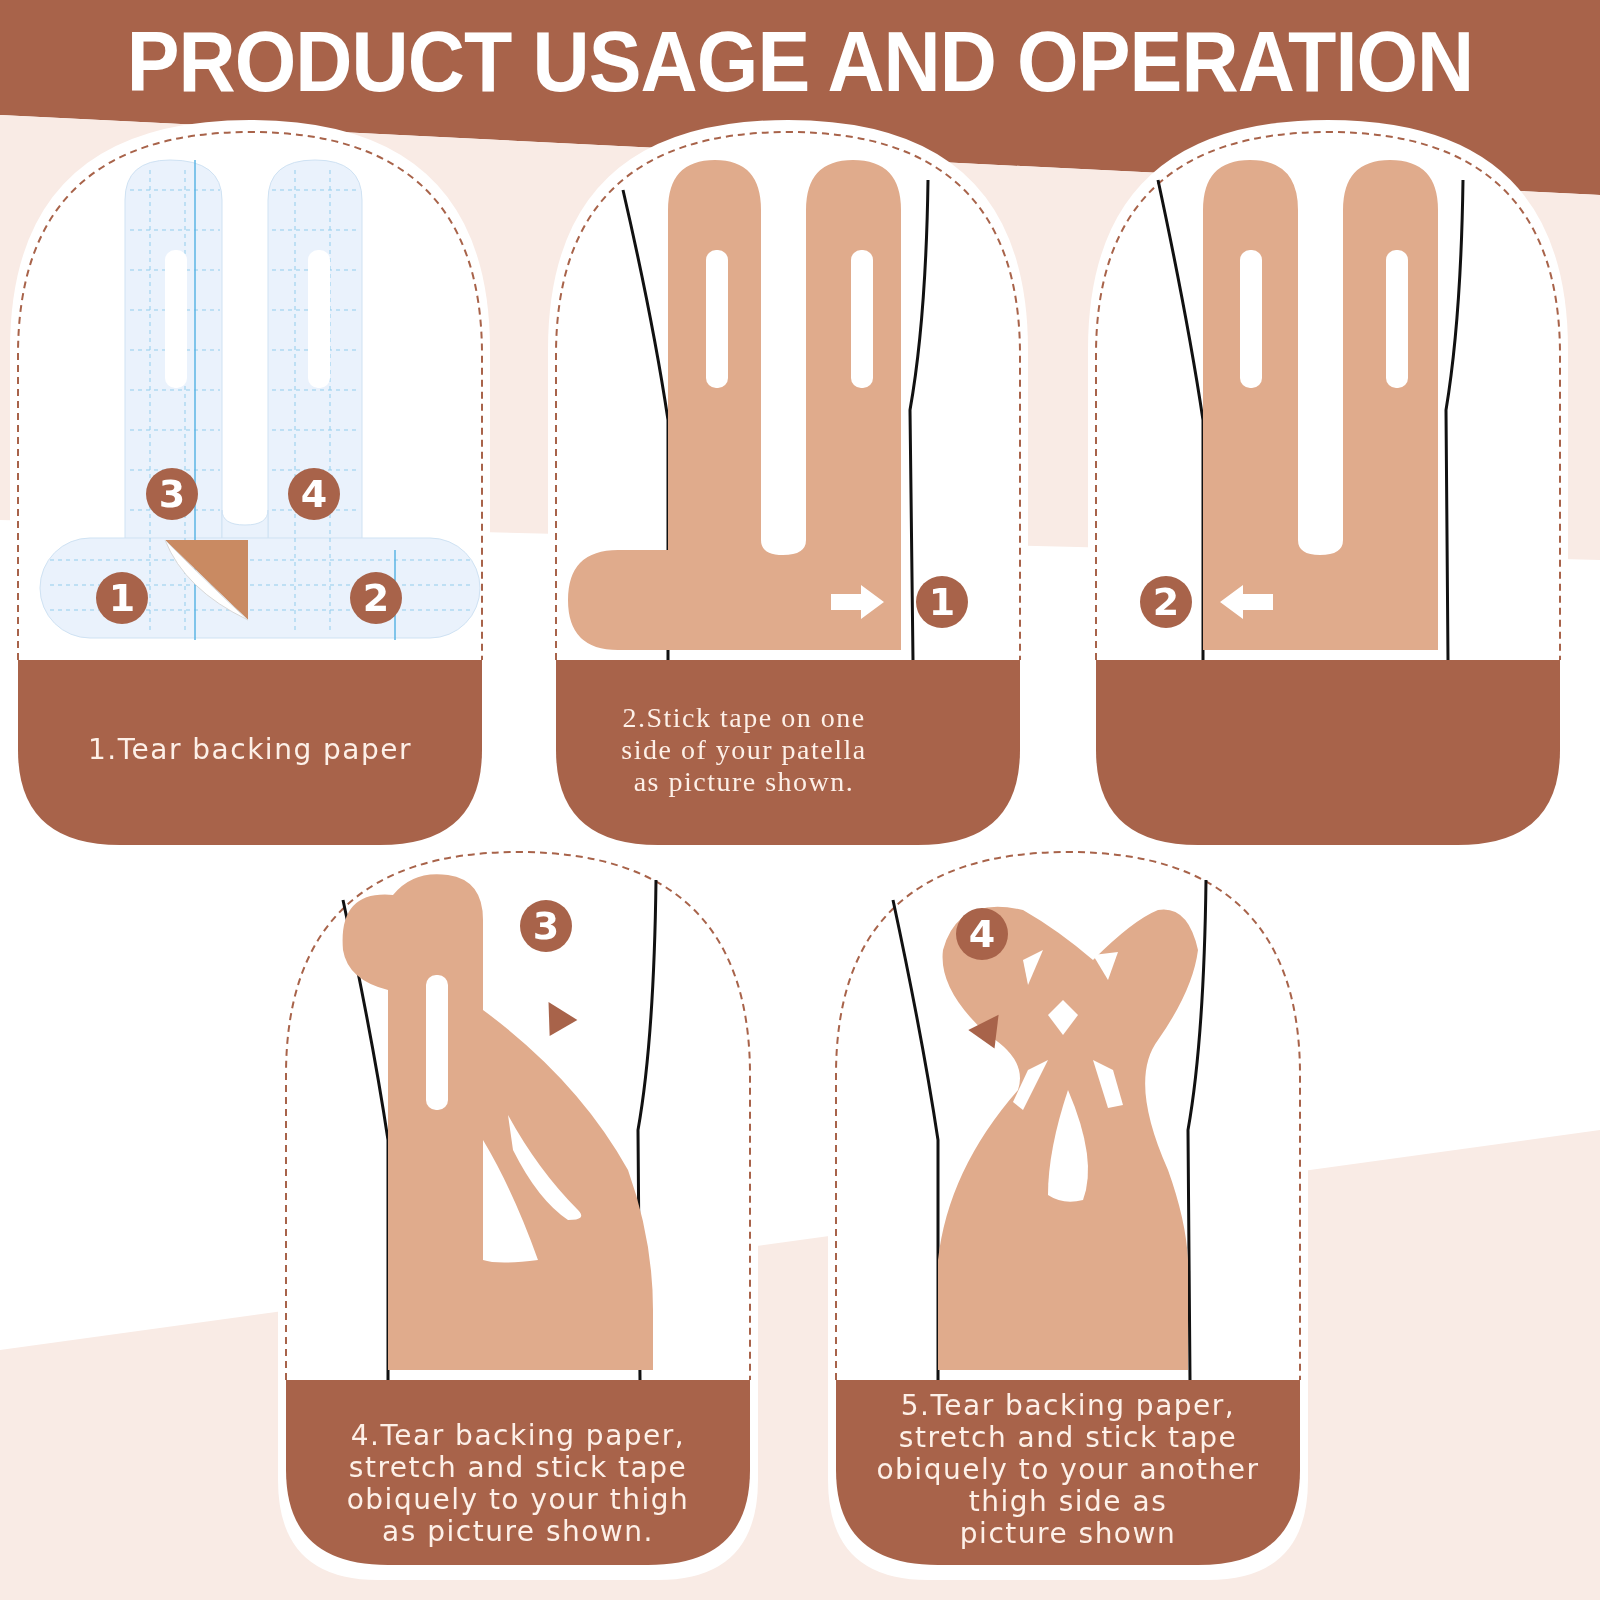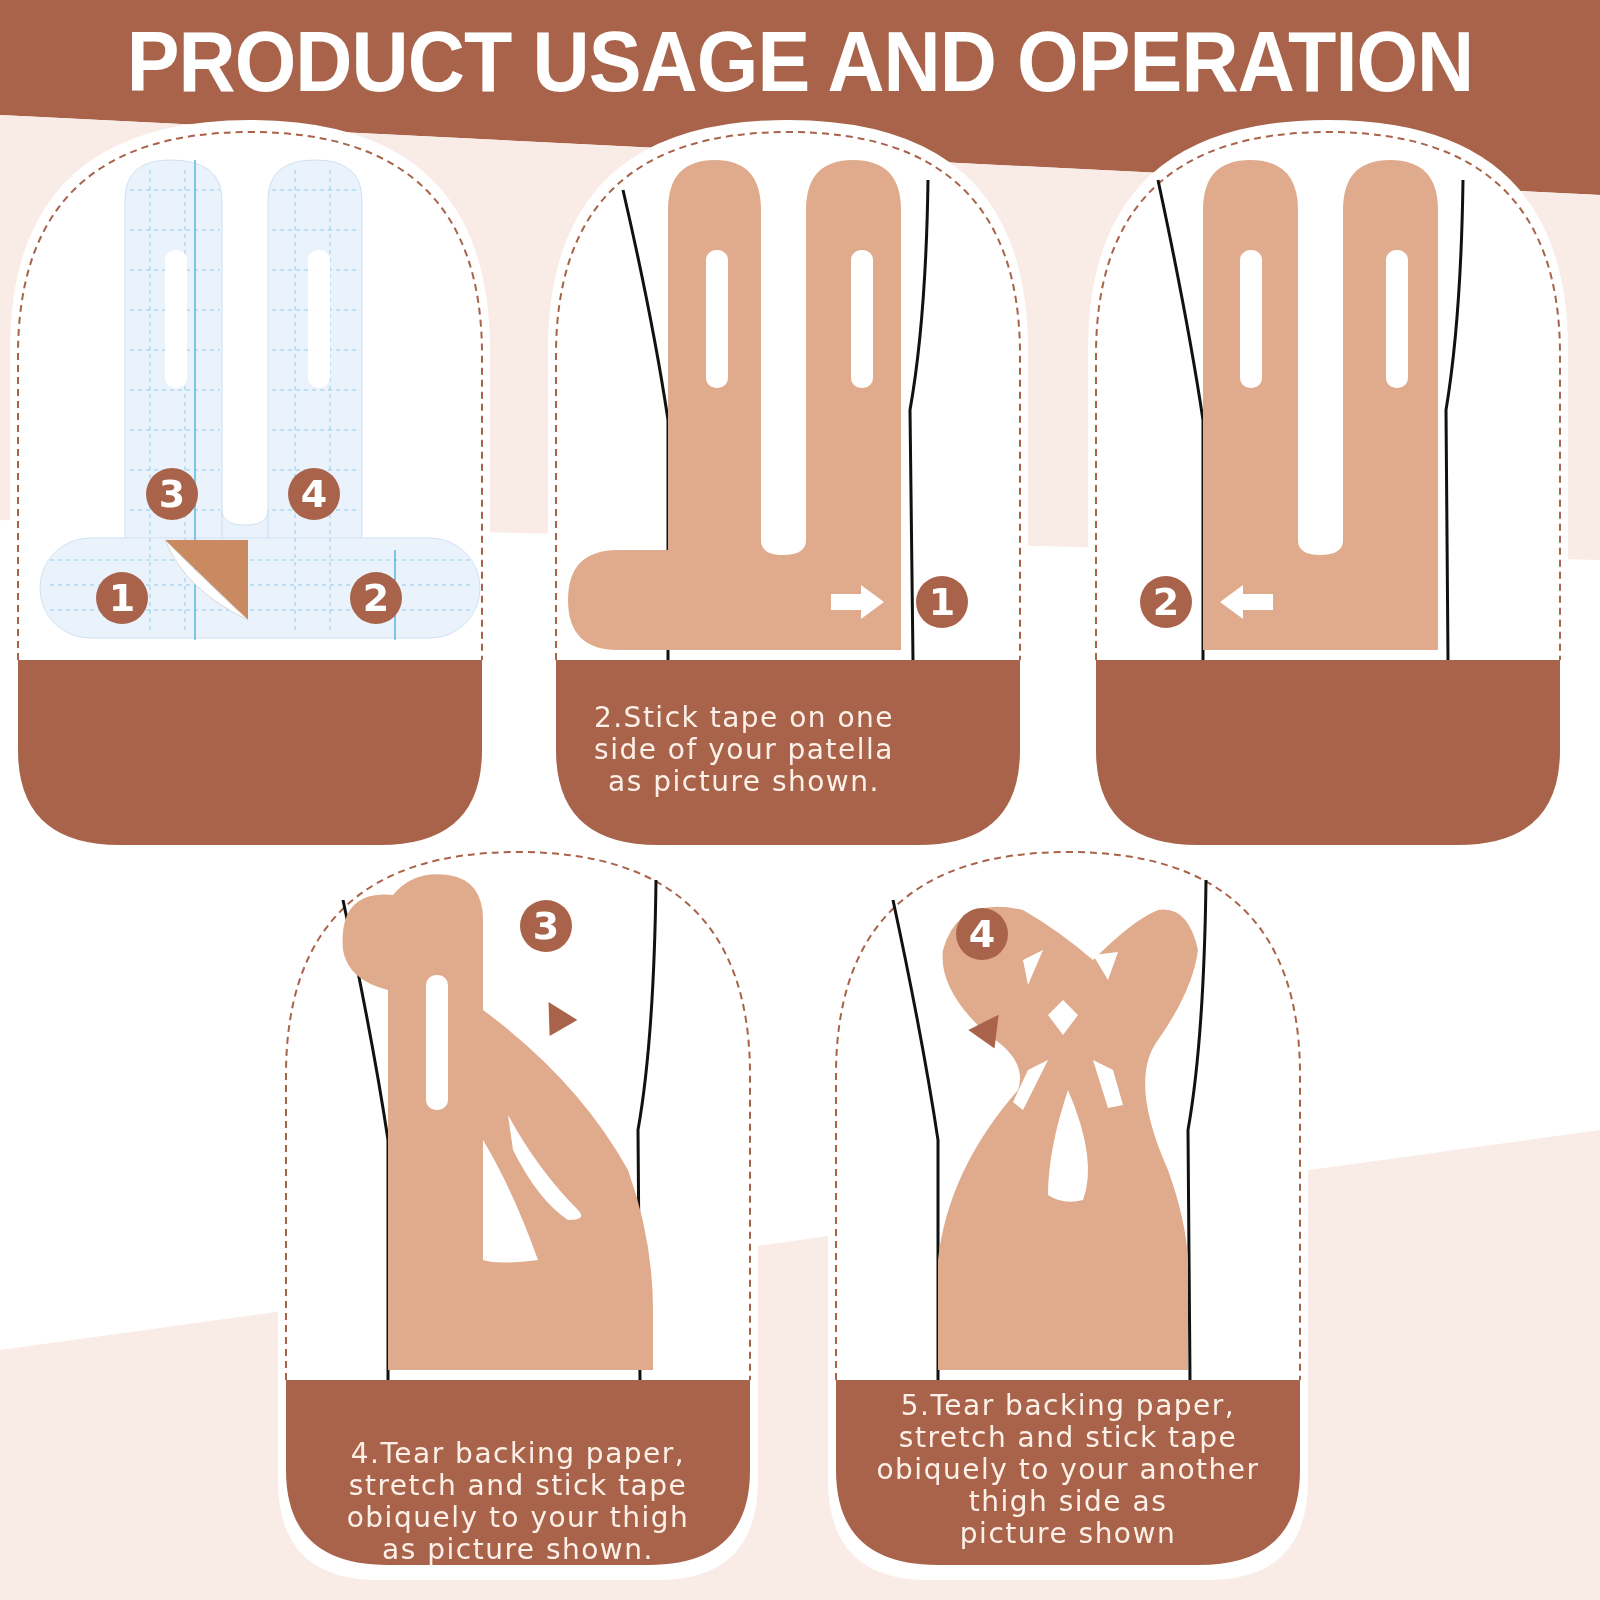--- a/index.html
+++ b/index.html
@@ -69,36 +69,37 @@
     <rect x="155" y="130" width="22" height="138" rx="10" fill="#ffffff"></rect>
     <rect x="298" y="130" width="22" height="138" rx="10" fill="#ffffff"></rect>
 
     <polygon points="155,420 238,420 238,500" fill="#c98a62"></polygon>
     <path d="M155,420 Q175,470 238,500 Q205,470 155,420 Z" fill="#ffffff" stroke="#d8d8d8"></path>
   </svg>
   <div class="badge" style="left:136px;top:348px;">3</div>
   <div class="badge" style="left:278px;top:348px;">4</div>
   <div class="badge" style="left:86px;top:452px;">1</div>
   <div class="badge" style="left:340px;top:452px;">2</div>
+  <div class="cap" style="left:8px;top:614px;width:464px;">1.Tear backing paper</div>
 </div>
 
 <div class="card" style="left:548px;top:120px;width:480px;height:740px;">
   <svg class="shape" width="480" height="740" viewBox="0 0 480 740">
     <path d="M0,230 Q0,0 240,0 Q480,0 480,230 L480,640 Q480,740 380,740 L100,740 Q0,740 0,640 Z" fill="#ffffff"></path>
     <path d="M8,540 L8,235 Q8,12 240,12 Q472,12 472,235 L472,540" fill="none" stroke="#a8634a" stroke-width="2" stroke-dasharray="7,5"></path>
     <path d="M8,540 L472,540 L472,630 Q472,725 370,725 L110,725 Q8,725 8,630 Z" fill="#a8634a"></path>
     <path d="M75,70 Q105,200 120,300 L120,540" fill="none" stroke="#111" stroke-width="3"></path>
     <path d="M380,60 Q378,200 362,290 L365,540" fill="none" stroke="#111" stroke-width="3"></path>
     <path d="M120,90 Q120,40 167,40 Q213,40 213,90 L213,420 Q213,435 235,435 Q258,435 258,420 L258,90 Q258,40 305,40 Q353,40 353,90 L353,530 L70,530 Q20,530 20,480 Q20,430 70,430 L120,430 Z" fill="#e0ab8c"></path>
     <rect x="158" y="130" width="22" height="138" rx="10" fill="#ffffff"></rect>
     <rect x="303" y="130" width="22" height="138" rx="10" fill="#ffffff"></rect>
     <polygon points="283,474 313,474 313,465 336,482 313,499 313,490 283,490" fill="#ffffff"></polygon>
   </svg>
   <div class="badge" style="left:368px;top:456px;">1</div>
-  <div class="cap" style="left:8px;top:582px;width:376px;">2.Stick tape on one
+  <div class="cap" style="left:8px;top:582px;width:376px;font-family:Liberation Serif, serif;">2.Stick tape on one
 side of your patella
 as picture shown.</div>
 </div>
 
 <div class="card" style="left:1088px;top:120px;width:480px;height:740px;">
   <svg class="shape" width="480" height="740" viewBox="0 0 480 740">
     <path d="M0,230 Q0,0 240,0 Q480,0 480,230 L480,640 Q480,740 380,740 L100,740 Q0,740 0,640 Z" fill="#ffffff"></path>
     <path d="M8,540 L8,235 Q8,12 240,12 Q472,12 472,235 L472,540" fill="none" stroke="#a8634a" stroke-width="2" stroke-dasharray="7,5"></path>
     <path d="M8,540 L472,540 L472,630 Q472,725 370,725 L110,725 Q8,725 8,630 Z" fill="#a8634a"></path>
     <path d="M70,60 Q100,200 115,300 L115,540" fill="none" stroke="#111" stroke-width="3"></path>
@@ -118,21 +119,21 @@
     <path d="M8,540 L472,540 L472,630 Q472,725 370,725 L110,725 Q8,725 8,630 Z" fill="#a8634a"></path>
     <path d="M65,60 Q95,200 110,300 L110,540" fill="none" stroke="#111" stroke-width="3"></path>
     <path d="M378,40 Q376,200 360,290 L362,540" fill="none" stroke="#111" stroke-width="3"></path>
     <path d="M205,170 Q300,240 350,330 Q375,400 375,470 L375,530 L110,530 L110,150 Q70,140 65,110 Q60,50 115,55 Q135,30 170,35 Q205,40 205,80 Z" fill="#e0ab8c"></path>
     <path d="M235,310 Q260,360 290,380 Q310,380 300,370 Q260,330 230,275 Z" fill="#ffffff"></path>
     <path d="M205,240 L205,420 Q220,425 260,420 Q235,350 205,300 Z" fill="#ffffff"></path>
     <rect x="148" y="135" width="22" height="135" rx="10" fill="#ffffff"></rect>
   </svg>
   <div class="badge" style="left:242px;top:60px;">3</div>
   <div style="position:absolute;left:262px;top:160px;width:0;height:0;border-left:16px solid transparent;border-right:16px solid transparent;border-bottom:30px solid #a8634a;transform:rotate(-30deg);"></div>
-  <div class="cap" style="left:8px;top:598px;width:464px;">4.Tear backing paper,
+  <div class="cap" style="left:8px;top:580px;width:464px;">4.Tear backing paper,
 stretch and stick tape
 obiquely to your thigh
 as  picture shown.</div>
 </div>
 
 <div class="card" style="left:828px;top:840px;width:480px;height:740px;">
   <svg class="shape" width="480" height="740" viewBox="0 0 480 740">
     <path d="M0,230 Q0,0 240,0 Q480,0 480,230 L480,640 Q480,740 380,740 L100,740 Q0,740 0,640 Z" fill="#ffffff"></path>
     <path d="M8,540 L8,235 Q8,12 240,12 Q472,12 472,235 L472,540" fill="none" stroke="#a8634a" stroke-width="2" stroke-dasharray="7,5"></path>
     <path d="M8,540 L472,540 L472,630 Q472,725 370,725 L110,725 Q8,725 8,630 Z" fill="#a8634a"></path>

